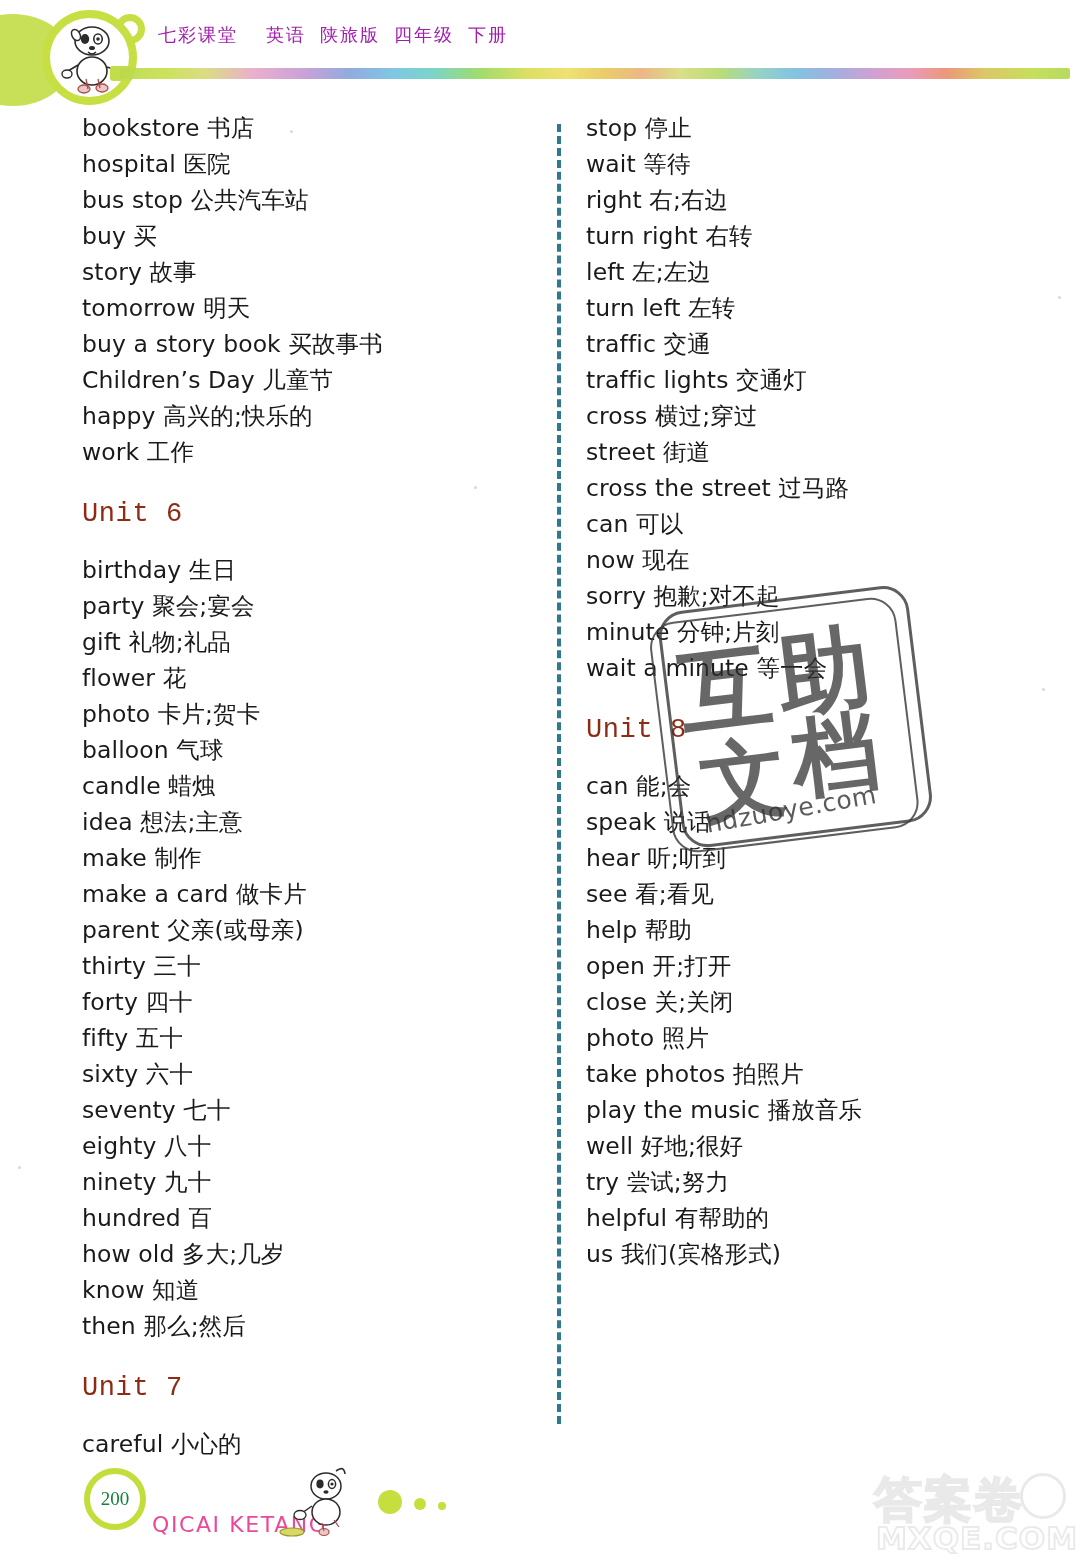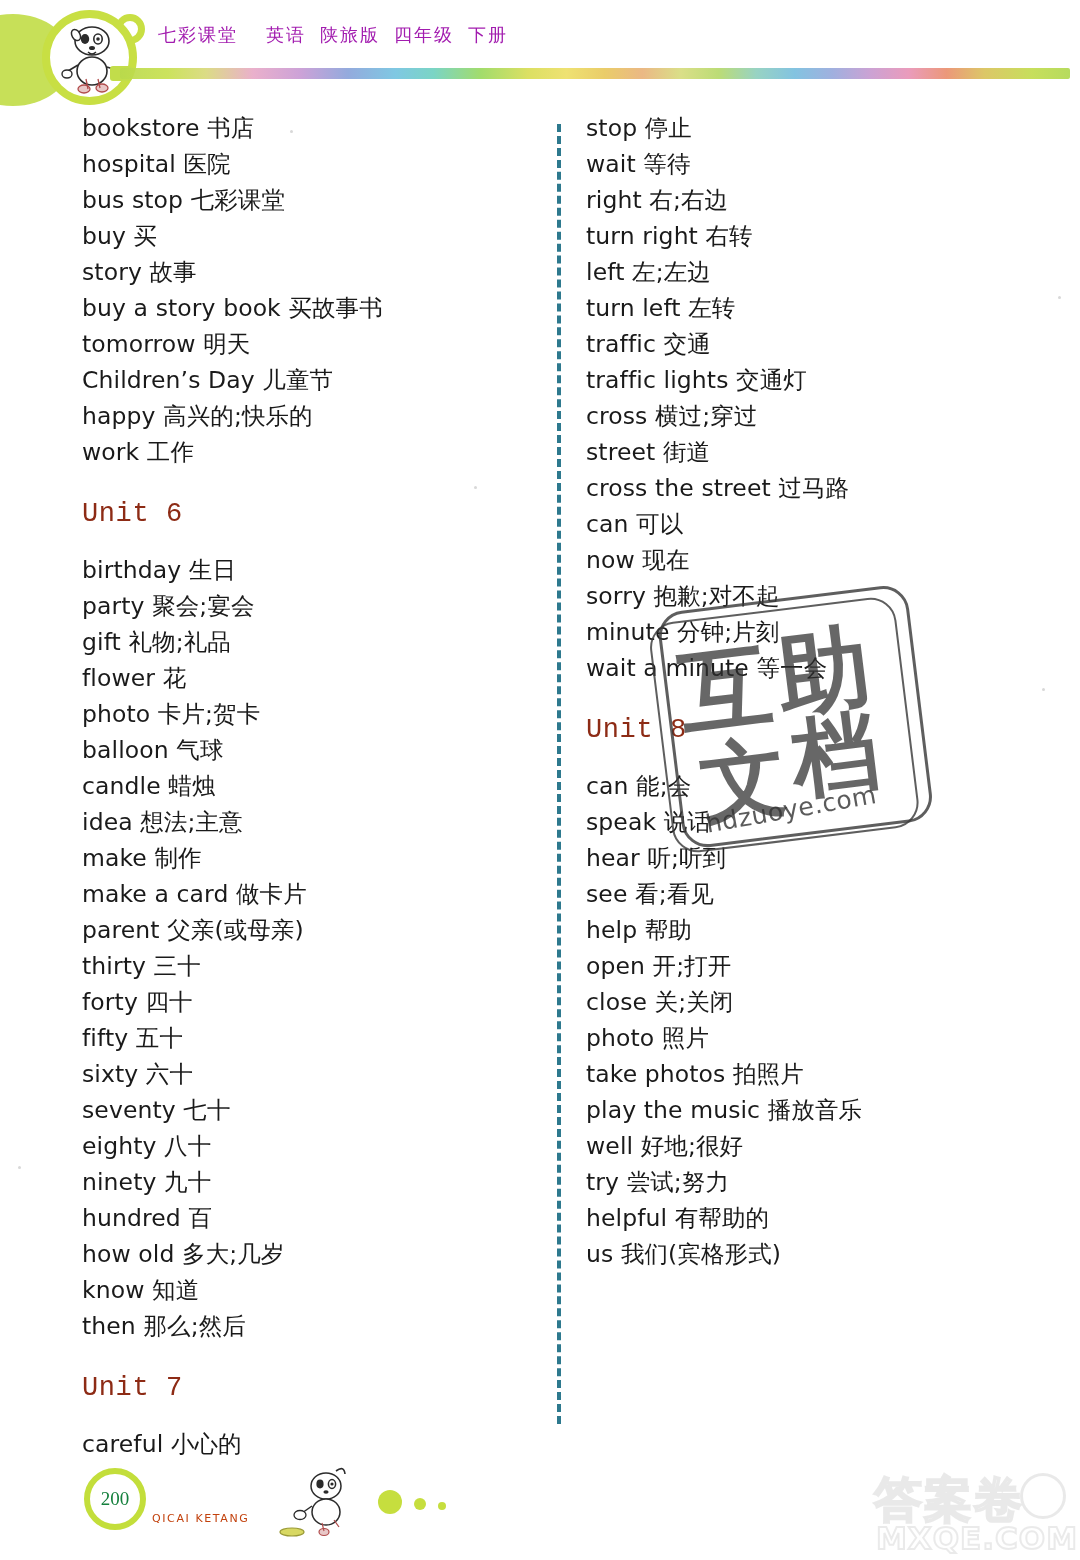--- a/index.html
+++ b/index.html
@@ -228,23 +228,23 @@
     width: 62px; height: 62px;
     display: flex; align-items: center; justify-content: center;
     font-family: "Liberation Serif", "DejaVu Serif", serif;
     font-size: 19px;
     color: #15803d;
   }
   .brand-text {
     position: absolute;
     left: 152px; top: 28px;
     font-family: "DejaVu Sans", "Liberation Sans", sans-serif;
-    font-size: 11px;
+    font-size: 22px;
     letter-spacing: 1.6px;
-    color: #c2410c;
+    color: #ec4899;
     margin-top: 24px;
   }
   .footer-dog {
     position: absolute;
     left: 278px; top: 2px;
     width: 82px; height: 80px;
   }
   .fdot { position: absolute; border-radius: 50%; background: #c6de3e; }
   .fdot-1 { left: 378px; top: 30px; width: 24px; height: 24px; }
   .fdot-2 { left: 414px; top: 38px; width: 12px; height: 12px; }
@@ -321,25 +321,25 @@
     <div class="header-title"><span>七彩课堂</span><span class="sp"></span><span class="sp"></span><span>英语</span><span class="sp"></span><span>陕旅版</span><span class="sp"></span><span>四年级</span><span class="sp"></span><span>下册</span></div>
 
     <div class="rainbow-tail"></div>
     <div class="rainbow-bar"></div>
   </div>
 
   <div id="content">
     <div class="column" id="col-left">
         <div class="vocab-line">bookstore 书店</div>
         <div class="vocab-line">hospital 医院</div>
-        <div class="vocab-line">bus stop 七彩课堂</div>
+        <div class="vocab-line">bus stop 公共汽车站</div>
         <div class="vocab-line">buy 买</div>
         <div class="vocab-line">story 故事</div>
+        <div class="vocab-line">tomorrow 明天</div>
         <div class="vocab-line">buy a story book 买故事书</div>
-        <div class="vocab-line">tomorrow 明天</div>
         <div class="vocab-line">Children’s Day 儿童节</div>
         <div class="vocab-line">happy 高兴的;快乐的</div>
         <div class="vocab-line">work 工作</div>
         <div class="unit-heading">Unit 6</div>
         <div class="vocab-line">birthday 生日</div>
         <div class="vocab-line">party 聚会;宴会</div>
         <div class="vocab-line">gift 礼物;礼品</div>
         <div class="vocab-line">flower 花</div>
         <div class="vocab-line">photo 卡片;贺卡</div>
         <div class="vocab-line">balloon 气球</div>

